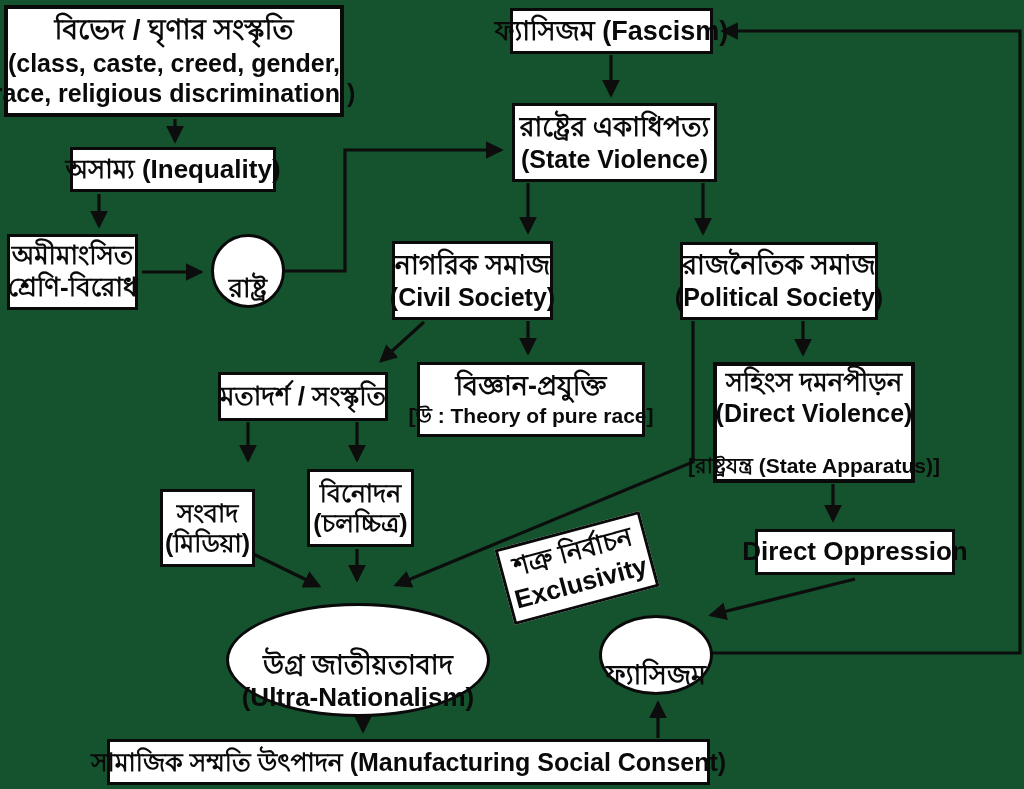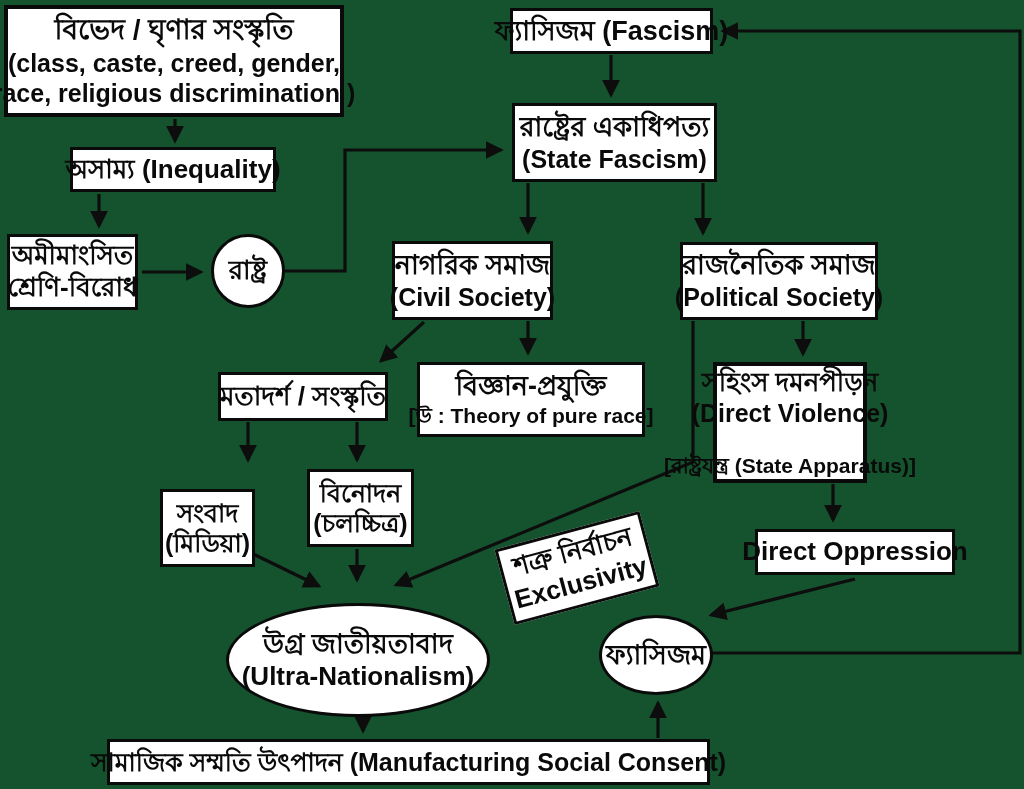--- a/index.html
+++ b/index.html
@@ -8,21 +8,21 @@
     font-family:"Liberation Sans","DejaVu Sans",sans-serif;color:#0a0a0a;
   }
   .stage svg.wires{position:absolute;left:0;top:0;z-index:1;}
   .node{
     position:absolute;z-index:2;box-sizing:border-box;
     background:#ffffff;border:3.5px solid #0a0a0a;
     display:flex;flex-direction:column;align-items:center;justify-content:center;
     text-align:center;font-weight:bold;line-height:1.22;
   }
   .node span{display:block;white-space:nowrap;}
-  .round{border-radius:50%;}
+  .round{border-radius:50%;justify-content:flex-end;}
   .fs28{font-size:28px;}
   .fs27{font-size:27px;}
   .fs26{font-size:26px;}
   .fs25{font-size:25px;}
   .fs21{font-size:21px;}
   .rot{transform:rotate(-15deg);}
 </style>
 </head>
 <body>
 
@@ -76,21 +76,21 @@
   <div class="node round fs26" style="left:211px;top:234px;width:74px;height:74px;border-width:3px">
     <span>রাষ্ট্র</span>
   </div>
 
   <div class="node fs27" style="left:510px;top:8px;width:203px;height:46px">
     <span>ফ্যাসিজম (Fascism)</span>
   </div>
 
   <div class="node" style="left:512px;top:103px;width:205px;height:79px">
     <span class="fs27">রাষ্ট্রের একাধিপত্য</span>
-    <span class="fs25">(State Fascism)</span>
+    <span class="fs25">(State Violence)</span>
   </div>
 
   <div class="node" style="left:392px;top:241px;width:161px;height:79px">
     <span class="fs27">নাগরিক সমাজ</span>
     <span class="fs25">(Civil Society)</span>
   </div>
 
   <div class="node" style="left:680px;top:242px;width:198px;height:78px">
     <span class="fs27">রাজনৈতিক সমাজ</span>
     <span class="fs25">(Political Society)</span>
@@ -98,21 +98,21 @@
 
   <div class="node" style="left:417px;top:362px;width:228px;height:75px">
     <span class="fs27">বিজ্ঞান-প্রযুক্তি</span>
     <span class="fs21">[উ : Theory of pure race]</span>
   </div>
 
   <div class="node fs26" style="left:218px;top:372px;width:170px;height:49px">
     <span>মতাদর্শ / সংস্কৃতি</span>
   </div>
 
-  <div class="node" style="left:713px;top:362px;width:154px;height:121px;border-width:4px">
+  <div class="node" style="left:713px;top:362px;width:202px;height:121px;border-width:4px">
     <span class="fs26">সহিংস দমনপীড়ন</span>
     <span class="fs25">(Direct Violence)</span>
     <span class="fs21" style="margin-top:24px">[রাষ্ট্রযন্ত্র (State Apparatus)]</span>
   </div>
 
   <div class="node fs25" style="left:160px;top:489px;width:95px;height:78px">
     <span>সংবাদ</span>
     <span>(মিডিয়া)</span>
   </div>
 

